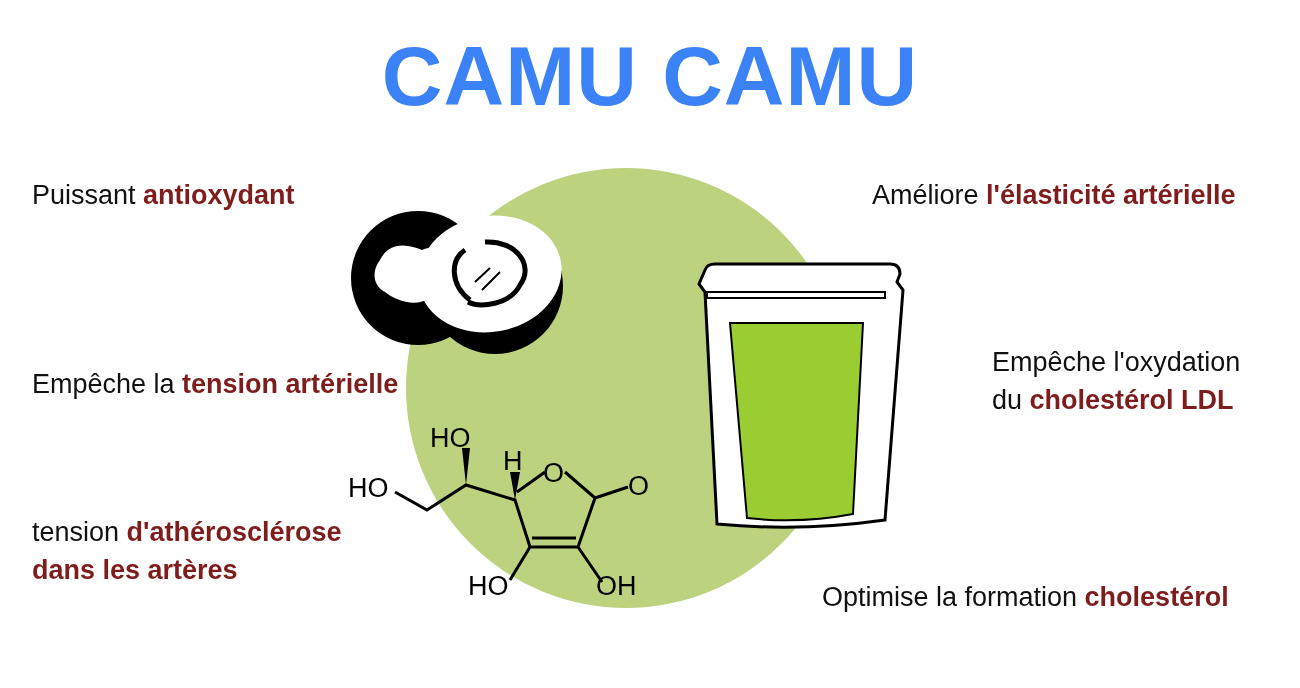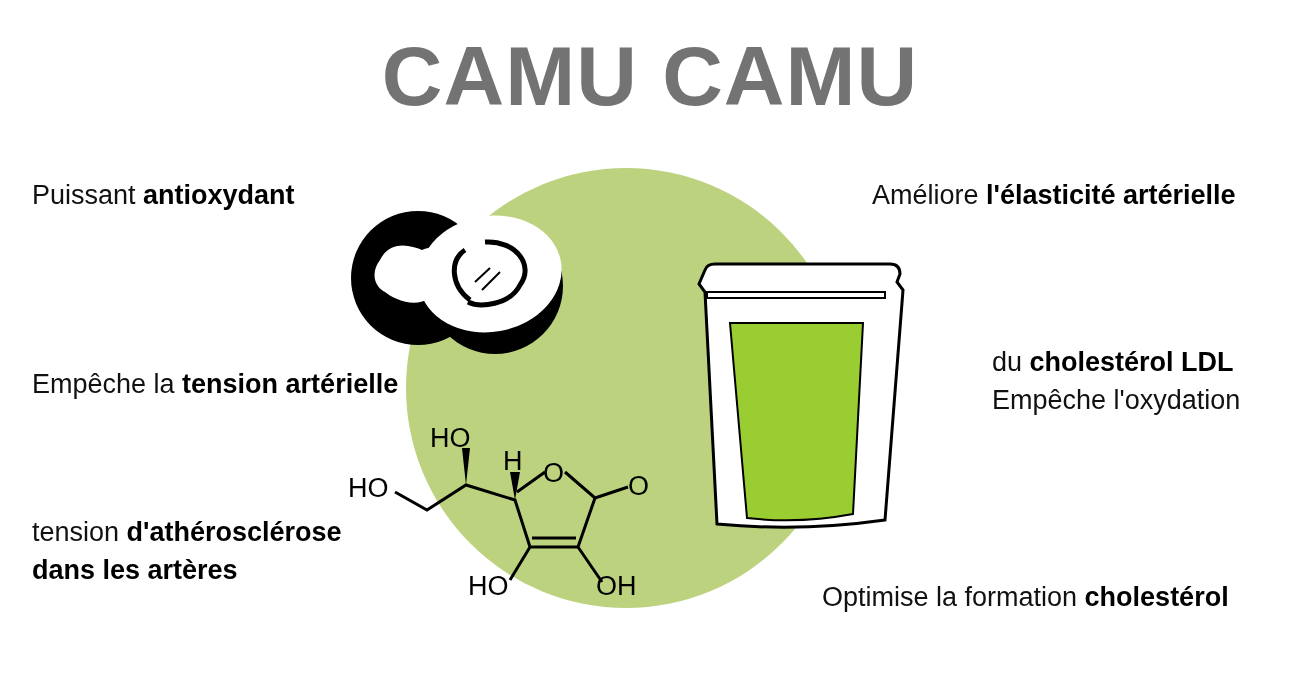--- a/index.html
+++ b/index.html
@@ -3,28 +3,28 @@
 <meta charset="utf-8">
 <style>
   html, body { margin: 0; padding: 0; }
   body {
     width: 1300px; height: 688px; position: relative; overflow: hidden;
     background: #ffffff; font-family: "Liberation Sans", "DejaVu Sans", sans-serif;
     color: #111111;
   }
   .title {
     position: absolute; left: 0; width: 1300px; top: 28px; text-align: center;
-    font-size: 84px; font-weight: 700; letter-spacing: 1px; color: #737373;
+    font-size: 84px; font-weight: 700; letter-spacing: 1px; color: #3b82f6;
   }
   .circle {
     position: absolute; left: 406px; top: 168px; width: 440px; height: 440px;
     border-radius: 50%; background: #bcd27e;
   }
   .benefit { position: absolute; font-size: 27px; line-height: 38px; white-space: nowrap; }
-  .hl { color: #000000; font-weight: 700; }
+  .hl { color: #7f1d1d; font-weight: 700; }
   svg { position: absolute; overflow: visible; }
 </style>
 </head>
 <body>
 
 <div class="title">CAMU CAMU</div>
 
 <div class="circle"></div>
 
 <svg style="left:350px;top:210px" width="220" height="145" viewBox="0 0 220 145">
@@ -70,18 +70,18 @@
 </div>
 <div class="benefit" style="left:32px;top:513px">
   <div><span>tension </span><span class="hl">d'athérosclérose</span></div>
   <div class="hl">dans les artères</div>
 </div>
 
 <div class="benefit" style="left:872px;top:176px">
   <span>Améliore </span><span class="hl">l'élasticité artérielle</span>
 </div>
 <div class="benefit" style="left:992px;top:343px">
+  <div>Empêche l'oxydation</div>
   <div><span>du </span><span class="hl">cholestérol LDL</span></div>
-  <div>Empêche l'oxydation</div>
 </div>
 <div class="benefit" style="left:822px;top:578px">
   <span>Optimise la formation </span><span class="hl">cholestérol</span>
 </div>
 
 </body></html>

